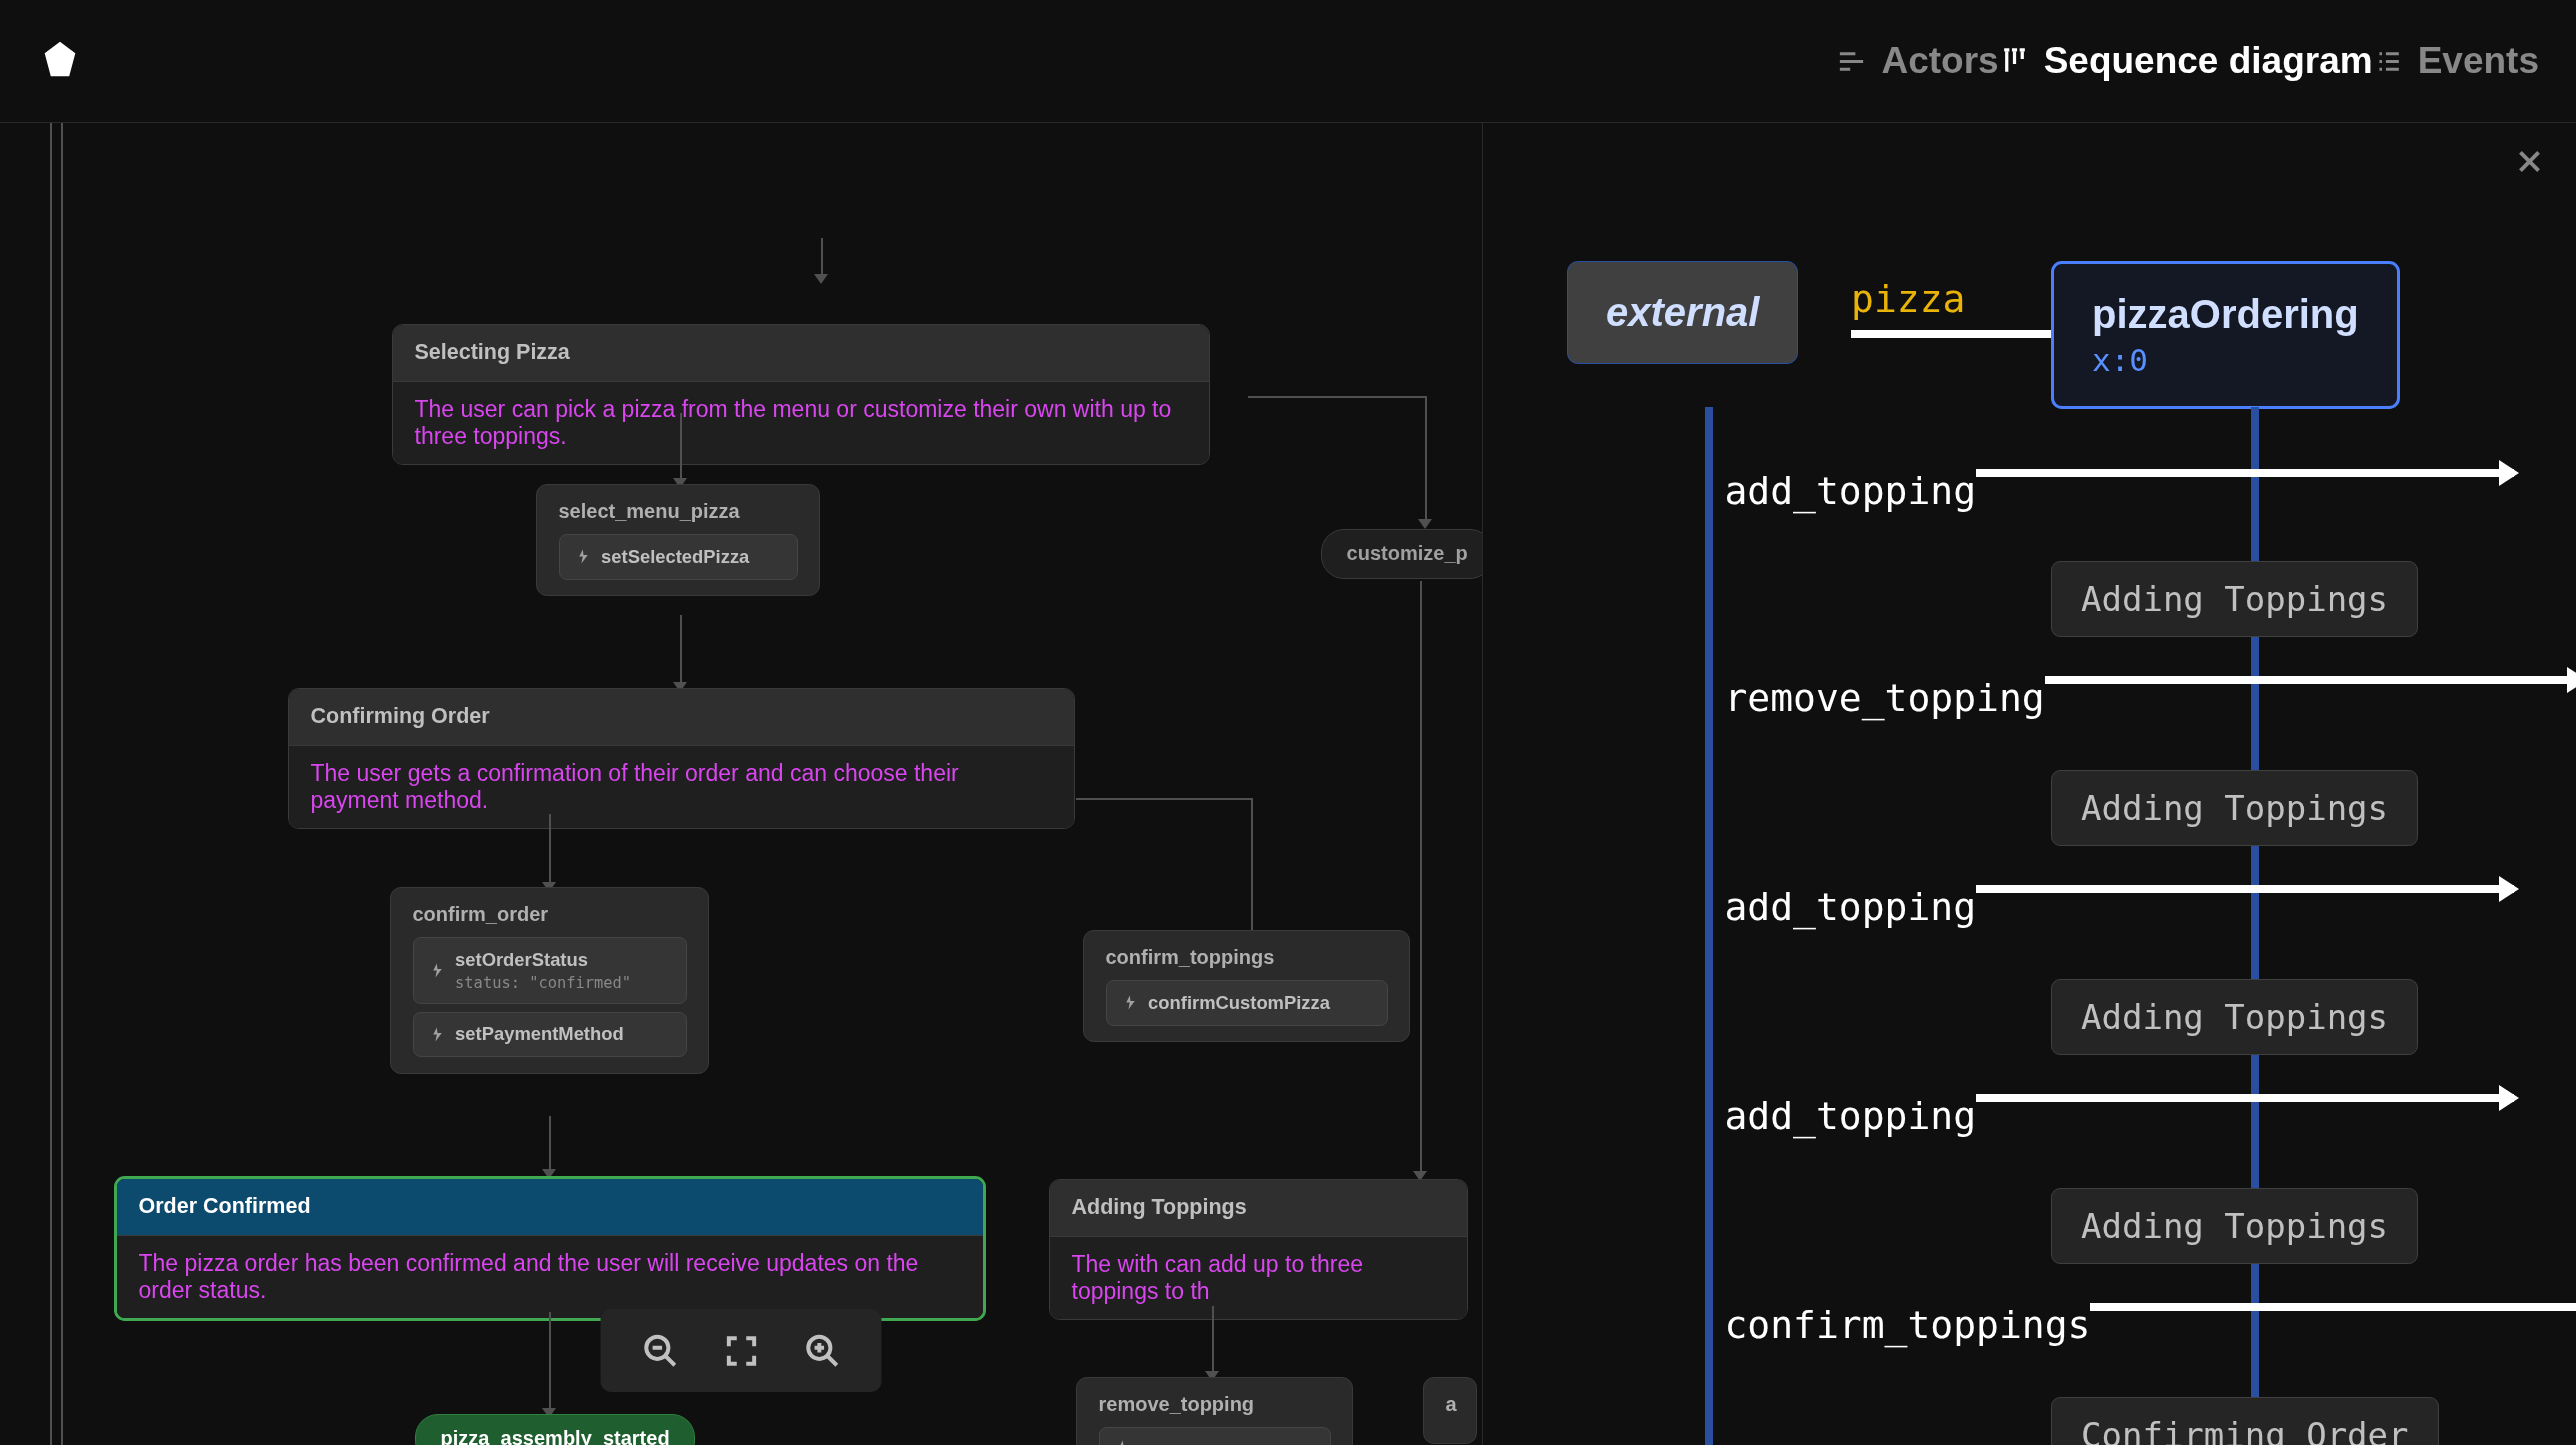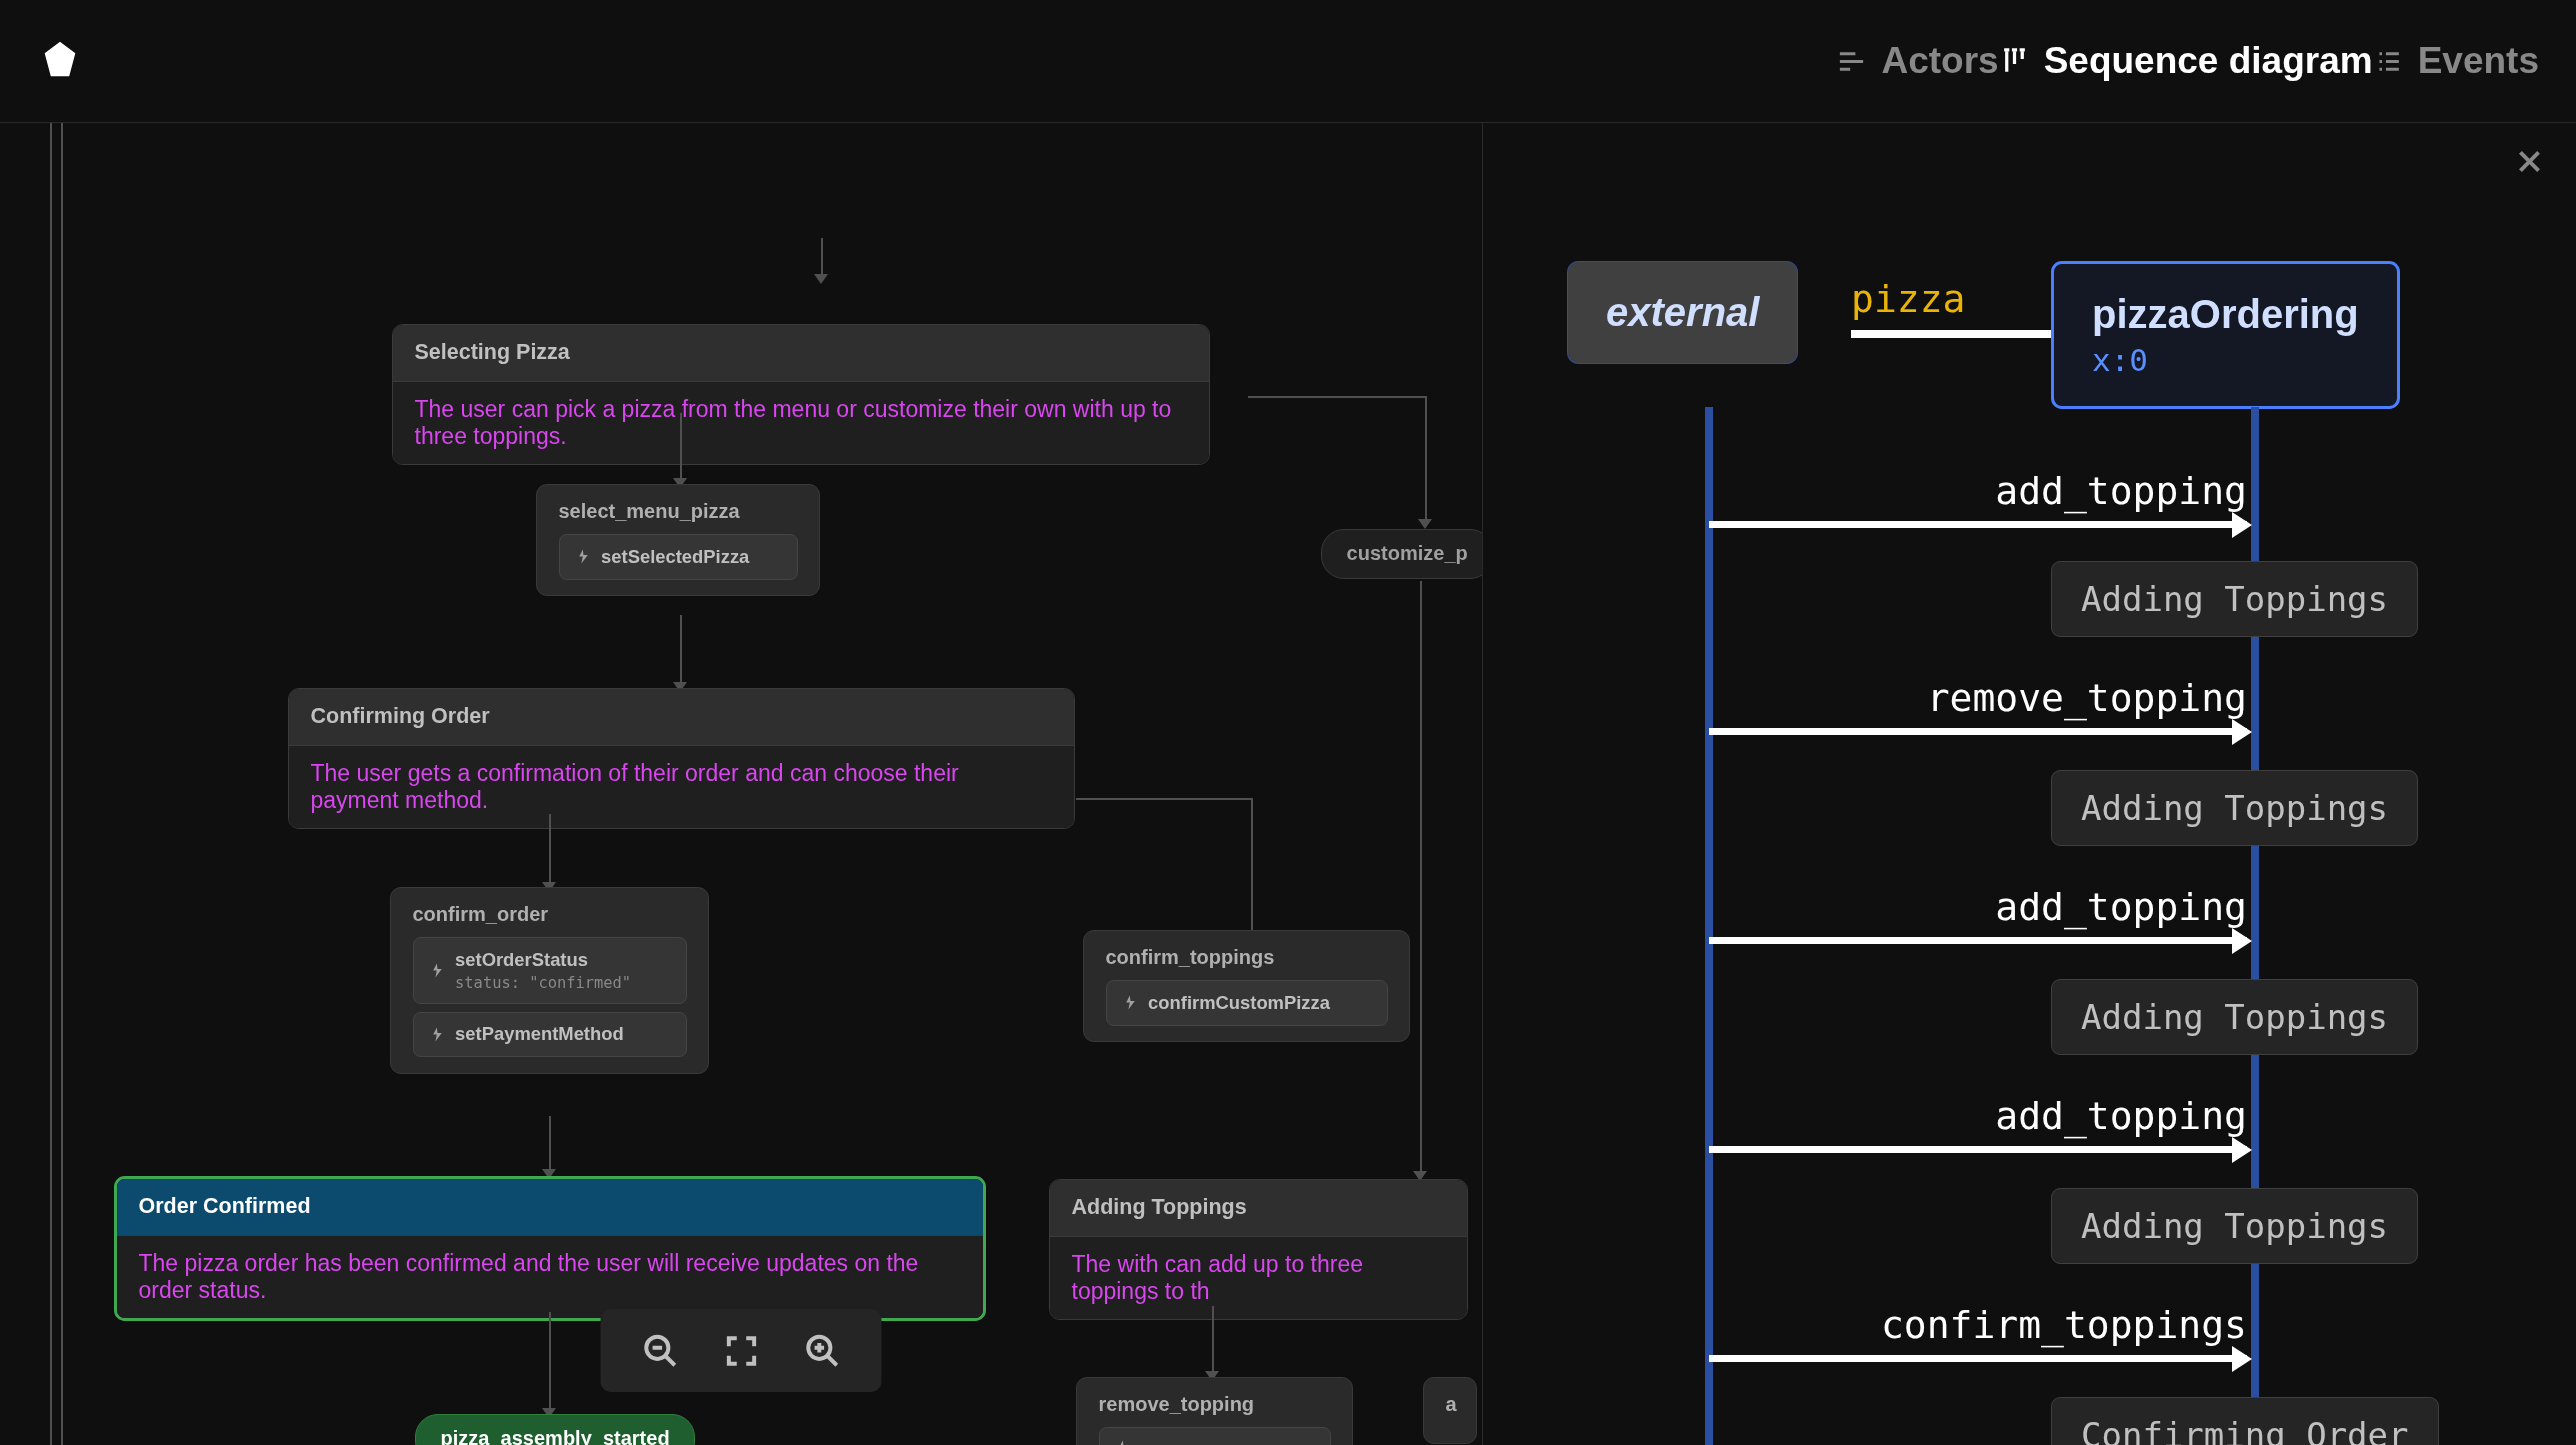--- a/index.html
+++ b/index.html
@@ -220,22 +220,21 @@
   width: 7.7px;
   height: 1106px;
   background: #2a4fa0;
 }
 .lifeline.l1 { left: 161px; }
 .lifeline.l2 { left: 707px; }
 .seq-arrow {
   position: absolute;
   left: 165px;
   display: flex;
-  flex-direction: column;
-  align-items: flex-end;
+  align-items: flex-start;
 }
 .seq-arrow .label {
   font-size: 38px;
   font-weight: 400;
   color: #fff;
   font-family: monospace;
   margin-bottom: 7.7px;
   padding-left: 15.4px;
 }
 .seq-arrow .line {

